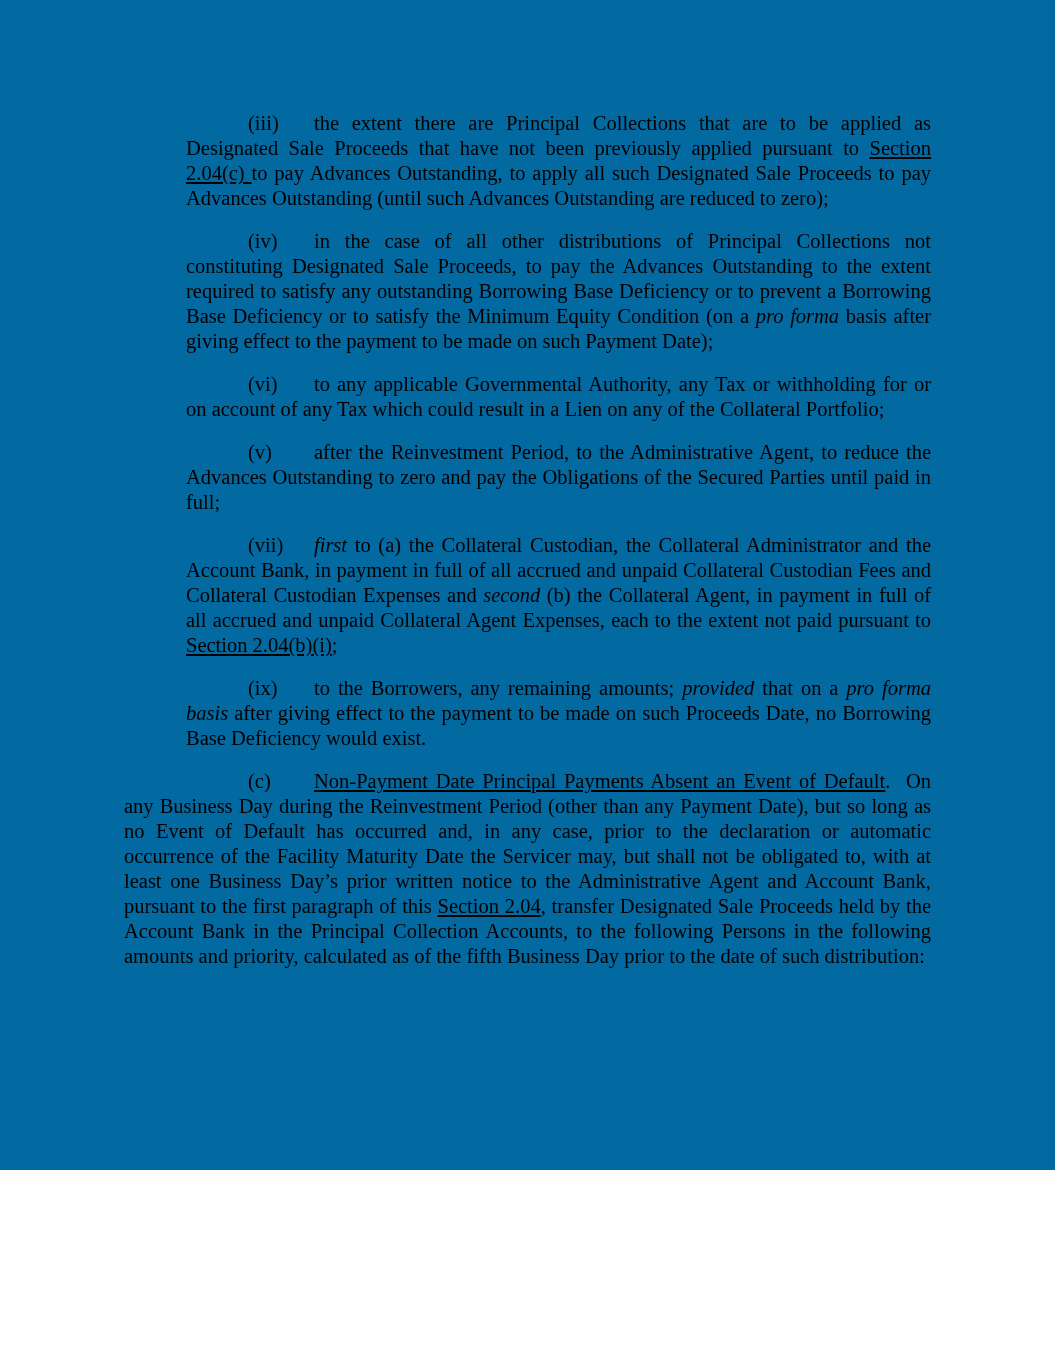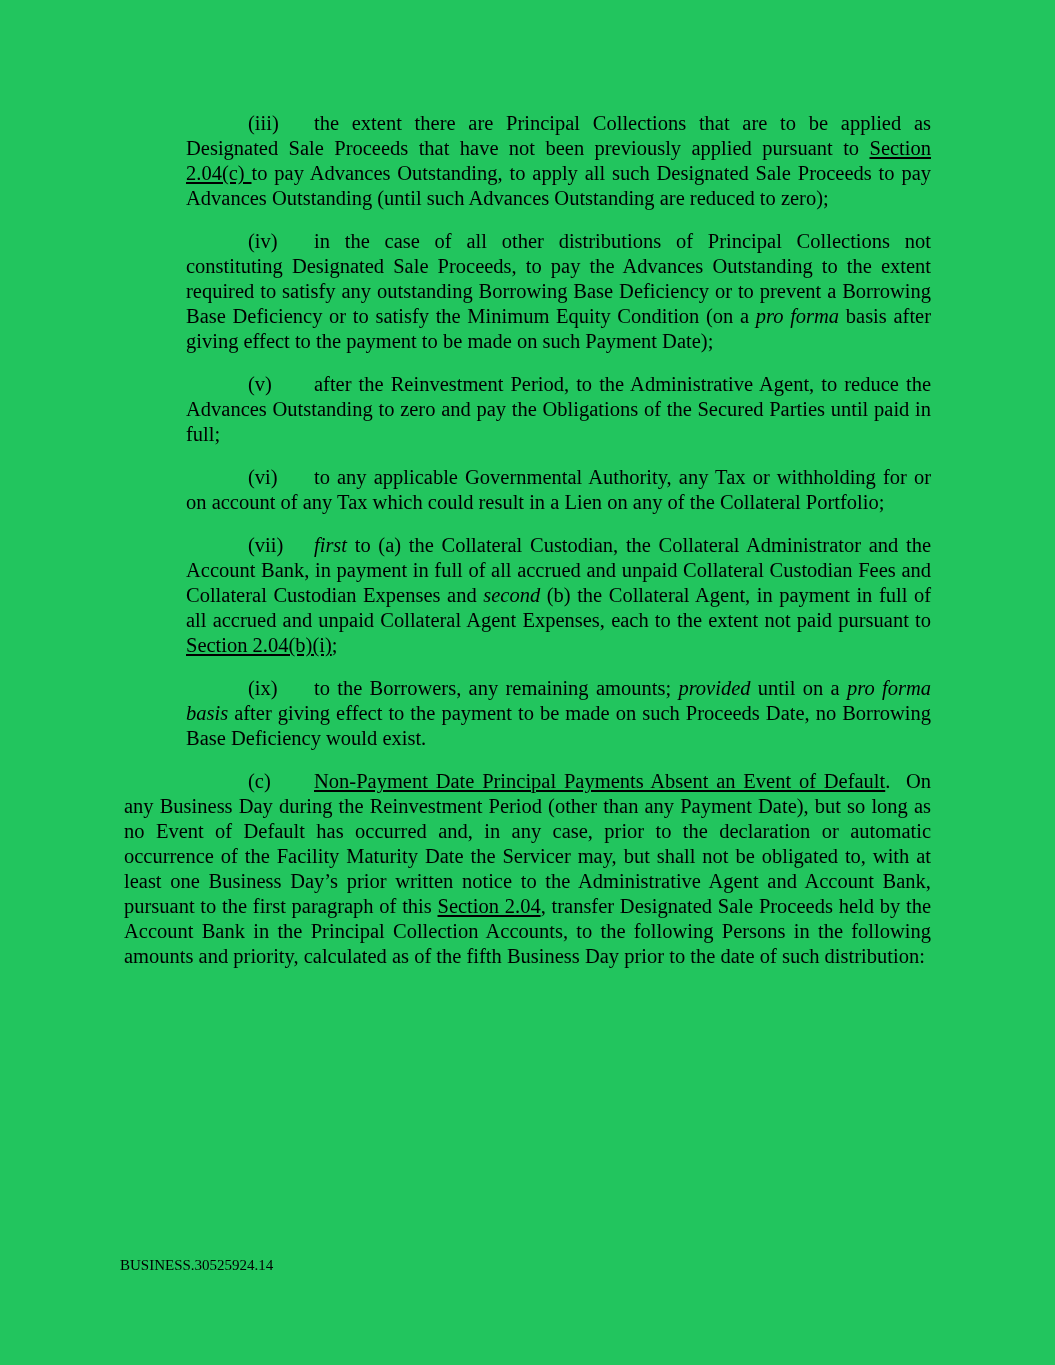--- a/index.html
+++ b/index.html
@@ -1,21 +1,21 @@
 <!DOCTYPE html>
 <html><head>
 <meta charset="utf-8">
 <style>
   * { margin: 0; padding: 0; box-sizing: border-box; }
   html, body { background: #ffffff; }
   .page {
     position: relative;
     width: 1055px;
-    height: 1365px;
-    background: #22c55e;
+    height: 1170px;
+    background: #0369a1;
     color: #000000;
     font-family: "Liberation Serif", serif;
     font-size: 20.5px;
     line-height: 25px;
     overflow: hidden;
   }
   .doc {
     position: absolute;
     top: 111px;
     left: 124px;
@@ -57,21 +57,21 @@
     line-height: 18px;
   }
 </style>
 </head>
 <body>
 
 <div class="page">
   <div class="doc">
     <p class="para sub"><span class="label">(iii)</span><span class="n">the extent there are Principal Collections that are to be applied as Designated Sale Proceeds that have not been previously applied pursuant to </span><span class="u">Section 2.04(c) </span><span class="n">to pay Advances Outstanding, to apply all such Designated Sale Proceeds to pay Advances Outstanding (until such Advances Outstanding are reduced to zero);</span></p>
     <p class="para sub"><span class="label">(iv)</span><span class="n">in the case of all other distributions of Principal Collections not constituting Designated Sale Proceeds, to pay the Advances Outstanding to the extent required to satisfy any outstanding Borrowing Base Deficiency or to prevent a Borrowing Base Deficiency or to satisfy the Minimum Equity Condition (on a </span><span class="i">pro forma</span><span class="n"> basis after giving effect to the payment to be made on such Payment Date);</span></p>
+    <p class="para sub"><span class="label">(vi)</span><span class="n">to any applicable Governmental Authority, any Tax or withholding for or on account of any Tax which could result in a Lien on any of the Collateral Portfolio;</span></p>
     <p class="para sub"><span class="label">(v)</span><span class="n">after the Reinvestment Period, to the Administrative Agent, to reduce the Advances Outstanding to zero and pay the Obligations of the Secured Parties until paid in full;</span></p>
-    <p class="para sub"><span class="label">(vi)</span><span class="n">to any applicable Governmental Authority, any Tax or withholding for or on account of any Tax which could result in a Lien on any of the Collateral Portfolio;</span></p>
     <p class="para sub"><span class="label">(vii)</span><span class="i">first</span><span class="n"> to (a) the Collateral Custodian, the Collateral Administrator and the Account Bank, in payment in full of all accrued and unpaid Collateral Custodian Fees and Collateral Custodian Expenses and </span><span class="i">second</span><span class="n"> (b) the Collateral Agent, in payment in full of all accrued and unpaid Collateral Agent Expenses, each to the extent not paid pursuant to </span><span class="u">Section 2.04(b)(i)</span><span class="n">;</span></p>
-    <p class="para sub"><span class="label">(ix)</span><span class="n">to the Borrowers, any remaining amounts; </span><span class="i">provided</span><span class="n"> until on a </span><span class="i">pro forma basis</span><span class="n"> after giving effect to the payment to be made on such Proceeds Date, no Borrowing Base Deficiency would exist.</span></p>
+    <p class="para sub"><span class="label">(ix)</span><span class="n">to the Borrowers, any remaining amounts; </span><span class="i">provided</span><span class="n"> that on a </span><span class="i">pro forma basis</span><span class="n"> after giving effect to the payment to be made on such Proceeds Date, no Borrowing Base Deficiency would exist.</span></p>
     <p class="para main"><span class="label">(c)</span><span class="u">Non-Payment Date Principal Payments Absent an Event of Default</span><span class="n">.&nbsp; On any Business Day during the Reinvestment Period (other than any Payment Date), but so long as no Event of Default has occurred and, in any case, prior to the declaration or automatic occurrence of the Facility Maturity Date the Servicer may, but shall not be obligated to, with at least one Business Day’s prior written notice to the Administrative Agent and Account Bank, pursuant to the first paragraph of this </span><span class="u">Section 2.04</span><span class="n">, transfer Designated Sale Proceeds held by the Account Bank in the Principal Collection Accounts, to the following Persons in the following amounts and priority, calculated as of the fifth Business Day prior to the date of such distribution:</span></p>
   </div>
 
   <div class="footer-id">BUSINESS.30525924.14</div>
 </div>
 
 </body></html>

